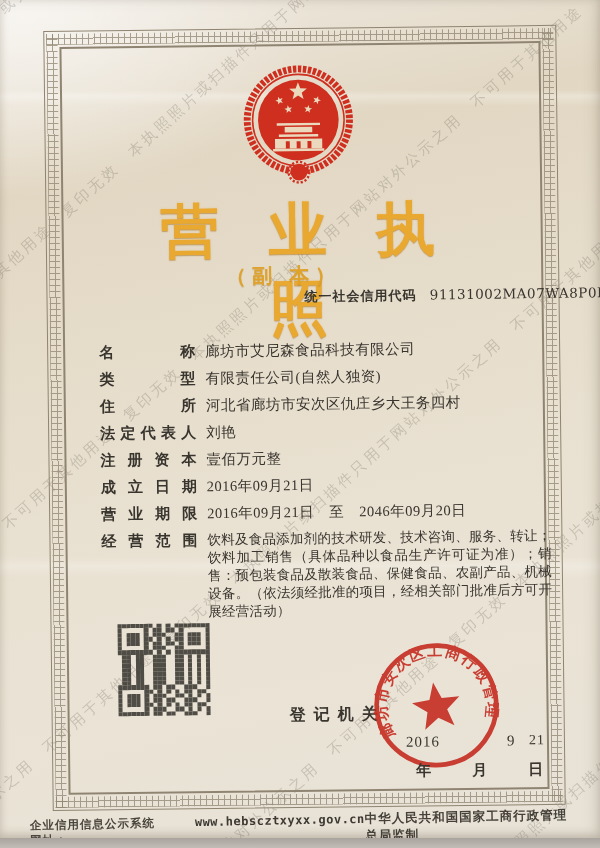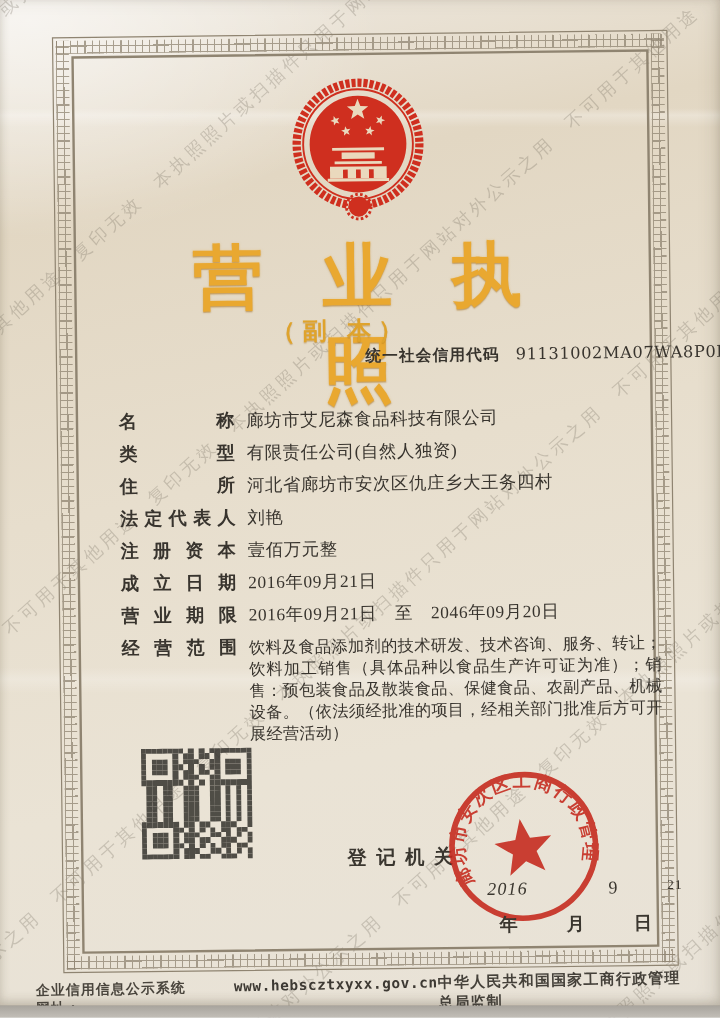--- a/index.html
+++ b/index.html
@@ -65,23 +65,23 @@
   .qr{position:absolute;left:115px;top:622px;width:92px;height:92px;
       display:grid;grid-template-columns:repeat(21,1fr);grid-template-rows:repeat(21,1fr);opacity:.85;}
   .qr .q1{background:#35332e;}
 
   
   .reg-label{position:absolute;left:278px;top:705px;font-size:16px;font-weight:bold;color:#3a362f;
              letter-spacing:8px;padding-left:8px;}
   .seal{position:absolute;left:368px;top:642px;width:130px;height:130px;opacity:.88;
         transform:rotate(-8deg);}
   .date-line{position:absolute;left:0;top:0;width:600px;height:0;color:#3a362f;}
-  .d-year{position:absolute;left:402px;top:735px;font-size:15px;letter-spacing:1px;font-style:italic;}
+  .d-year{position:absolute;left:402px;top:735px;font-size:15px;letter-spacing:1px;}
   .d-month{position:absolute;left:503px;top:735px;font-size:15px;}
-  .d-day{position:absolute;left:525px;top:735px;font-size:11px;letter-spacing:1px;margin-left:27px;}
+  .d-day{position:absolute;left:525px;top:735px;font-size:14px;letter-spacing:1px;}
   .dl-year{position:absolute;left:412px;top:763px;font-size:15px;font-weight:bold;}
   .dl-month{position:absolute;left:468px;top:763px;font-size:15px;font-weight:bold;}
   .dl-day{position:absolute;left:524px;top:763px;font-size:15px;font-weight:bold;}
 
   
   .footer{position:absolute;left:30px;right:22px;top:812px;display:flex;align-items:baseline;
           transform:rotate(-1.1deg);color:#4a453d;}
   .site-label{font-size:11.5px;font-weight:bold;letter-spacing:1px;}
   .site-url{font-size:12px;font-weight:bold;font-family:"DejaVu Sans Mono", monospace;margin-left:30px;letter-spacing:.5px;color:#3d3933;}
   .issuer{font-size:12.5px;font-weight:bold;margin-left:auto;letter-spacing:1px;color:#45413a;}

